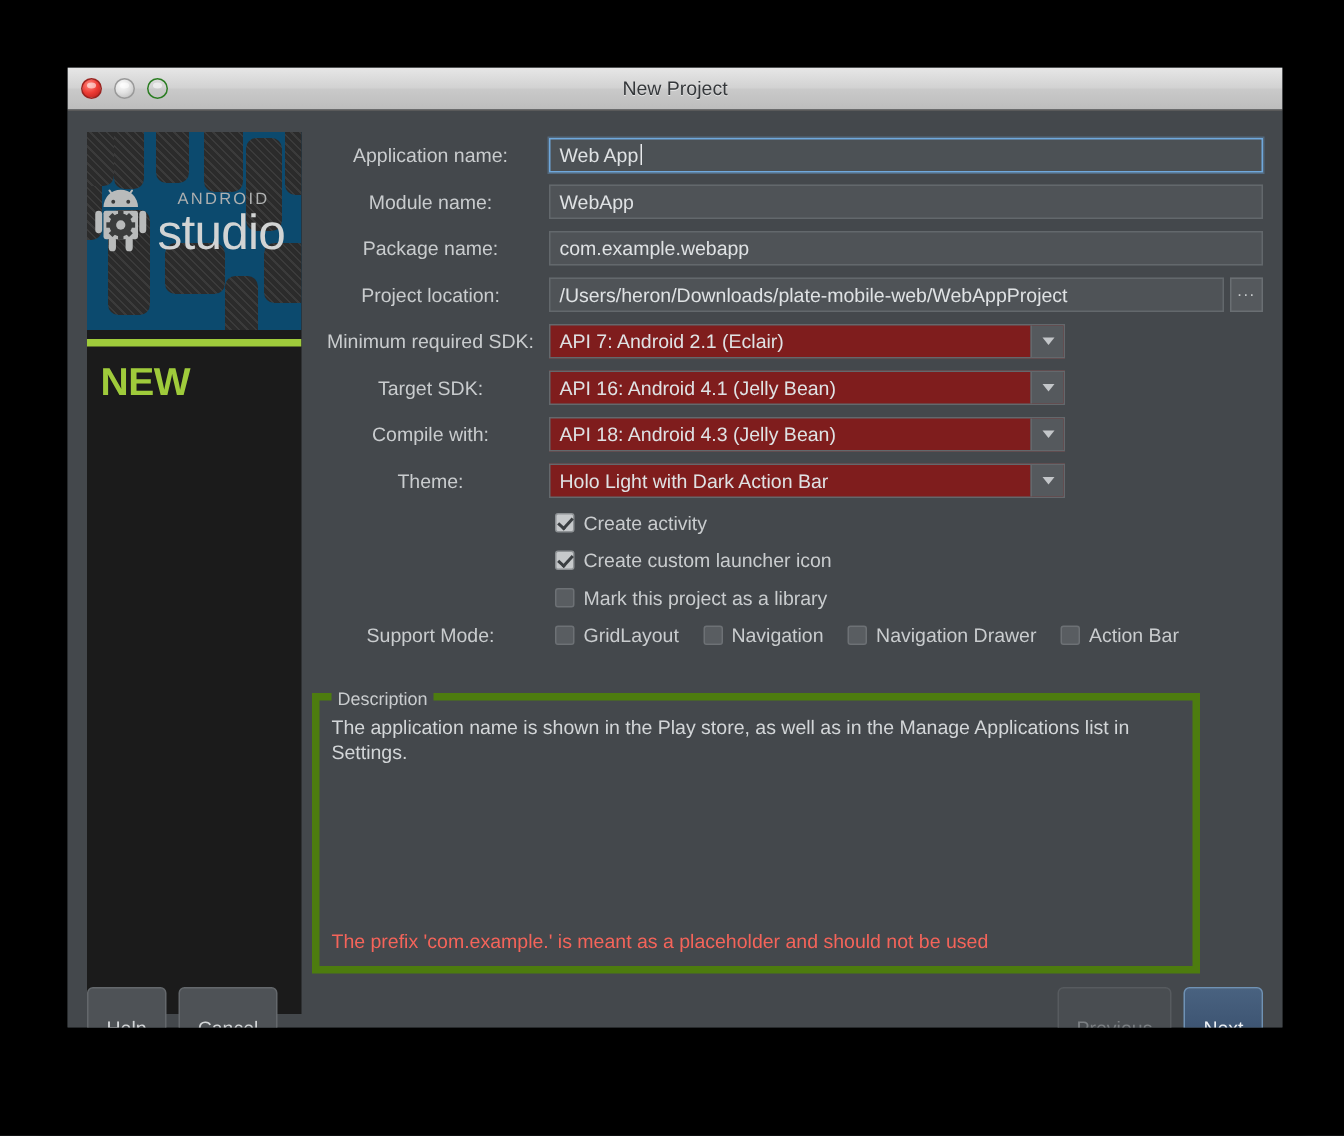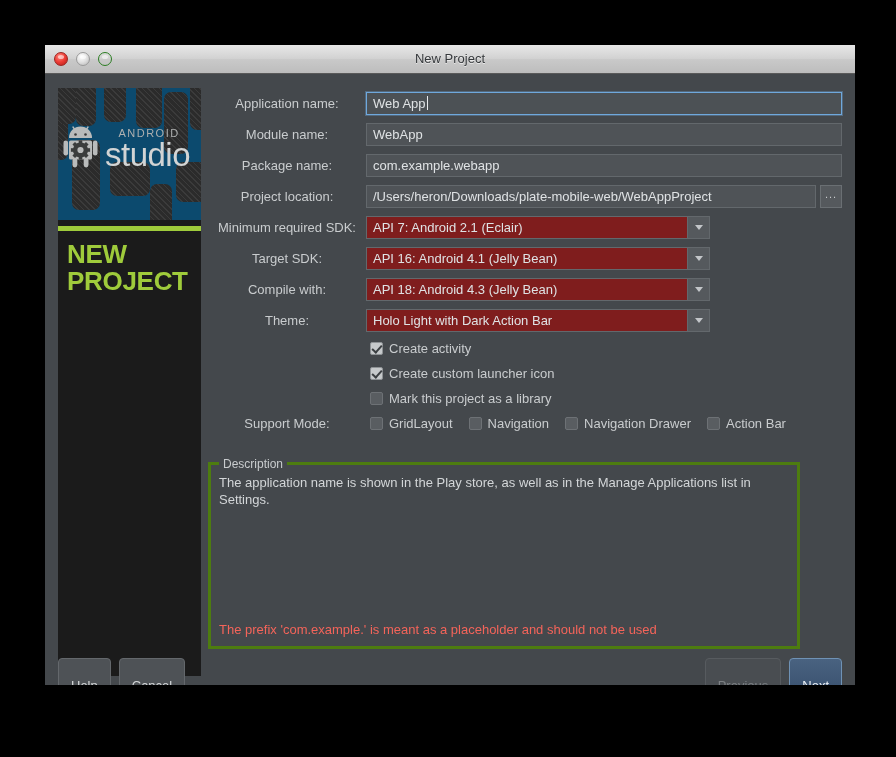--- a/index.html
+++ b/index.html
@@ -315,21 +315,21 @@
     transform: rotate(42deg);
   }
 
   
   #desc-group {
     position: absolute;
     left: 163px;
     top: 388px;
     width: 592px;
     height: 187px;
-    border: 3px solid #4d7c0f;
+    border: 5px solid #4d7c0f;
     box-sizing: border-box;
   }
   #desc-legend {
     position: absolute;
     left: 8px;
     top: -8px;
     background: #44484c;
     padding: 0 4px;
     font-size: 12px;
     color: #c9ccce;
@@ -463,21 +463,20 @@
               <div id="android-word">ANDROID</div>
               <div id="studio-word">studio</div>
             </div>
           </div>
         </div>
 
         <div id="green-rule"></div>
 
         <div id="banner-heading">
           <div>NEW</div>
-          <div>PROJECT</div>
         </div>
       </div>
 
       <div id="form">
 
         <div class="row">
           <div class="lbl">Application name:</div>
           <div class="ctrl">
             <div class="textfield focused"><span>Web App</span><span class="caret"></span></div>
           </div>

